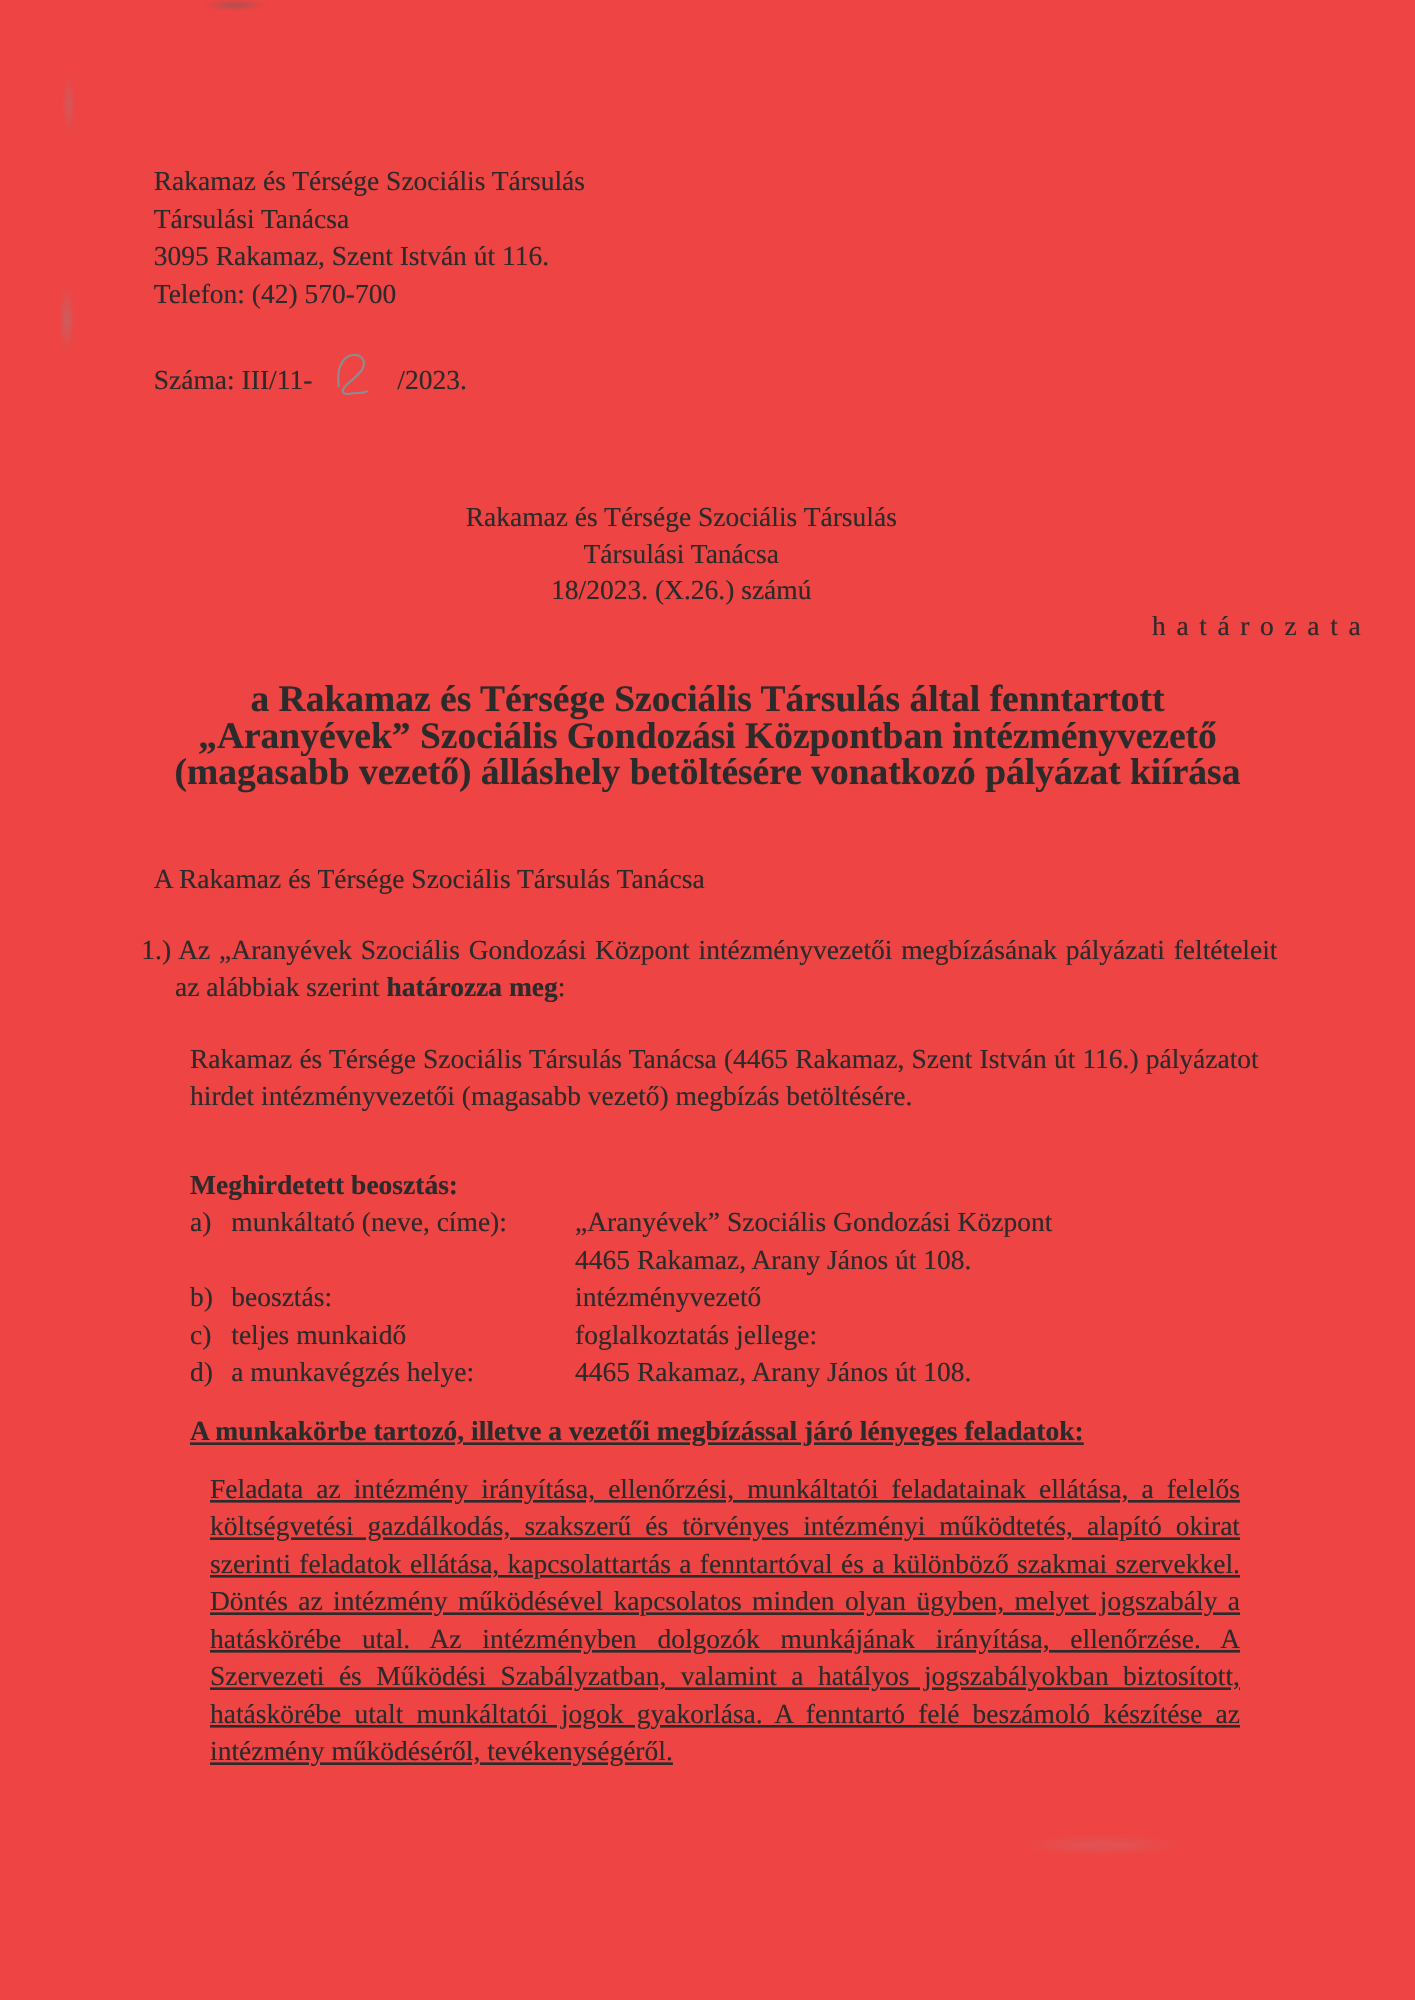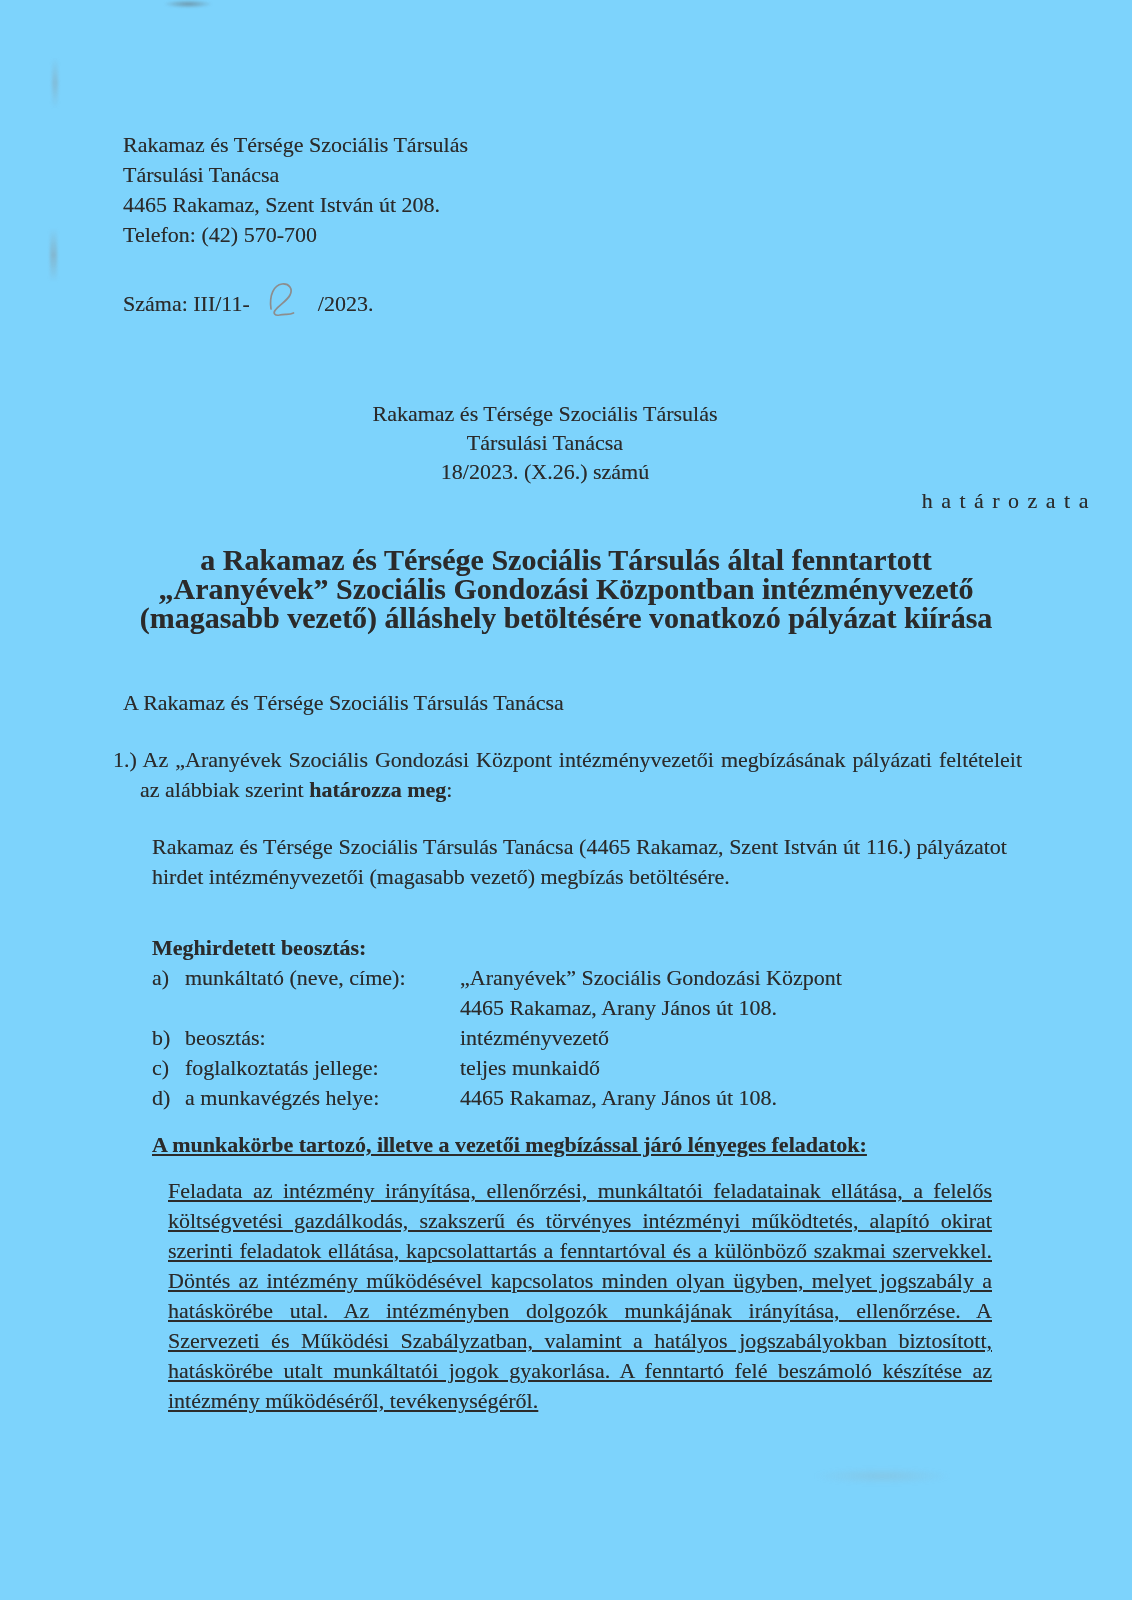--- a/index.html
+++ b/index.html
@@ -1,20 +1,20 @@
 <!DOCTYPE html>
 <html lang="hu"><head>
 <meta charset="utf-8">
 <style>
   html, body { margin: 0; padding: 0; background: #ffffff; }
   .page {
     position: relative;
     width: 1132px;
     height: 1600px;
-    background: #7dd3fc;
+    background: #ef4444;
     overflow: hidden;
     font-family: "Liberation Serif", "DejaVu Serif", serif;
     color: #2b2b2b;
     font-size: 22px;
     line-height: 30px;
     text-shadow: 0 0 0.6px rgba(43,43,43,0.45);
   }
 
   
   .artifact { position: absolute; pointer-events: none; }
@@ -82,21 +82,21 @@
 <div class="page">
 
   <div class="artifact smudge-top"></div>
   <div class="artifact streak-left1"></div>
   <div class="artifact streak-left2"></div>
   <div class="artifact smudge-bottom"></div>
 
   <div class="letterhead">
     <div>Rakamaz és Térsége Szociális Társulás</div>
     <div>Társulási Tanácsa</div>
-    <div>4465 Rakamaz, Szent István út 208.</div>
+    <div>3095 Rakamaz, Szent István út 116.</div>
     <div>Telefon: (42) 570-700</div>
   </div>
 
   <div class="reference">
     <span>Száma: III/11-</span><svg class="handwritten" width="40" height="44" viewBox="0 0 40 44" role="img" aria-label="2">
       <path d="M9 32 C 7 18 12 8 20 7 C 27.5 6.2 31 12 28 18 C 25 24 17 28 13 33.5 C 11 36.5 13 39 17.5 38 C 23 36.5 27 38.5 31.5 36" stroke="#8d8d8d" fill="none" stroke-width="1.7" stroke-linecap="round"></path>
     </svg><span>/2023.</span>
   </div>
 
   <div class="decision-heading">
@@ -123,22 +123,22 @@
       <div class="cell">
         <div>„Aranyévek” Szociális Gondozási Központ</div>
         <div>4465 Rakamaz, Arany János út 108.</div>
       </div>
 
       <div class="cell">b)</div>
       <div class="cell">beosztás:</div>
       <div class="cell">intézményvezető</div>
 
       <div class="cell">c)</div>
+      <div class="cell">teljes munkaidő</div>
       <div class="cell">foglalkoztatás jellege:</div>
-      <div class="cell">teljes munkaidő</div>
 
       <div class="cell">d)</div>
       <div class="cell">a munkavégzés helye:</div>
       <div class="cell">4465 Rakamaz, Arany János út 108.</div>
 
     </div>
   </div>
 
   <div class="duties-section">
     <div class="sec-heading">A munkakörbe tartozó, illetve a vezetői megbízással járó lényeges feladatok:</div>

